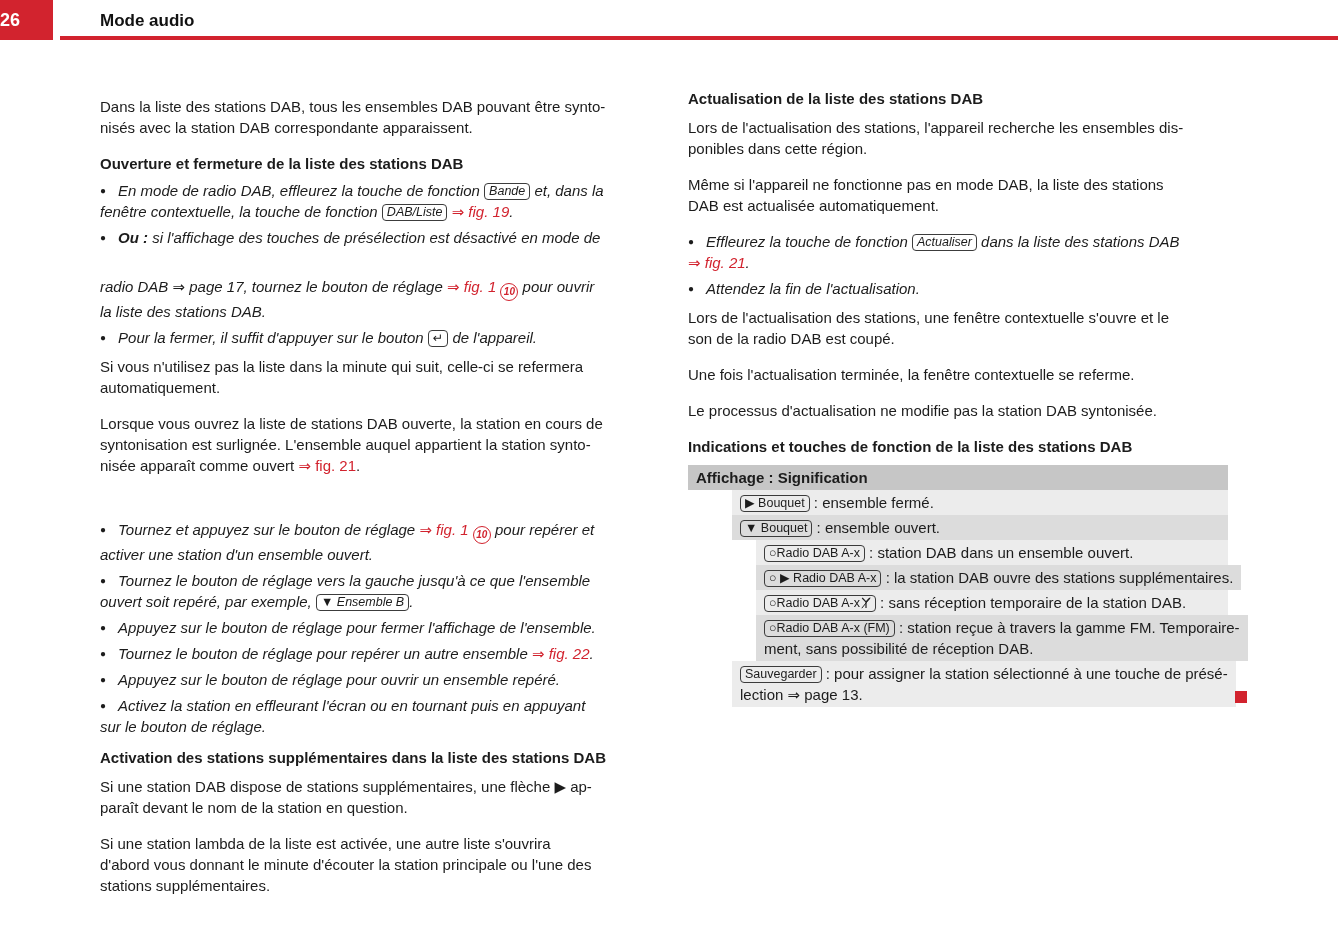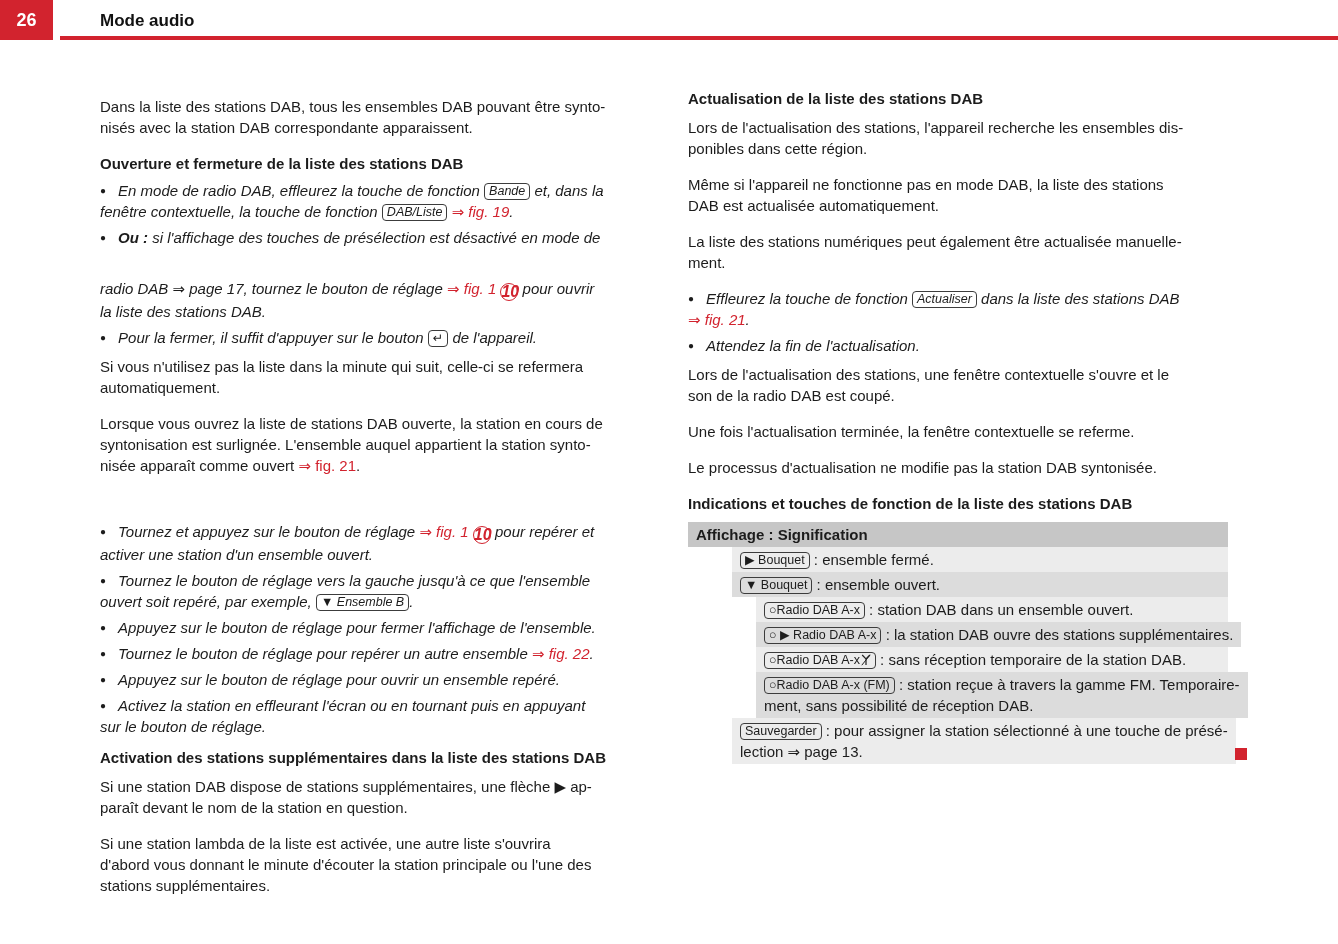--- a/index.html
+++ b/index.html
@@ -6,21 +6,21 @@
   body{
     width:1338px;height:944px;position:relative;background:#ffffff;
     font-family:"Liberation Sans","DejaVu Sans",sans-serif;
     font-size:15px;color:#1c1c1c;overflow:hidden;
     -webkit-font-smoothing:antialiased;
   }
   
   .pagebox{
     position:absolute;left:0;top:0;width:53px;height:40px;
     background:var(--red);color:#fff;font-weight:bold;font-size:18px;
-    display:flex;align-items:center;justify-content:center;
+    display:flex;align-items:center;justify-content:flex-start;
   }
   .htitle{position:absolute;left:100px;top:11px;font-weight:bold;font-size:17px;color:#111;}
   .hline{position:absolute;left:60px;right:0;top:36px;height:4px;background:var(--red);}
   
   .col{position:absolute;top:88px;white-space:pre;line-height:21px;}
   .col-left{left:100px;width:562px;}
   .col-right{left:688px;width:552px;}
   .para{margin:8px 0 15px;}
   .bullet{margin:0 0 5px;font-style:italic;}
   .heading{font-weight:bold;margin:10px 0 6px;}
@@ -30,21 +30,21 @@
   strong{font-weight:bold;}
   .key{
     display:inline-block;border:1px solid #3c3c3c;border-radius:4px;
     padding:0 4px;font-size:12.5px;line-height:15px;vertical-align:1.5px;
     white-space:nowrap;background:transparent;color:#1c1c1c;
   }
   .key svg{vertical-align:-2px;margin-left:1px;}
   .circ{
     display:inline-block;box-sizing:border-box;border:1.5px solid var(--red);
     color:var(--red);border-radius:50%;width:18px;height:18px;line-height:15px;
-    text-align:center;font-size:16px;font-weight:bold;vertical-align:-3px;margin-top:35px;
+    text-align:center;font-size:10px;font-weight:bold;vertical-align:-3px;margin-top:35px;
   }
   
   .dtable{position:relative;width:540px;margin-top:8px;}
   .thead{background:var(--gHead);font-weight:bold;padding:2px 8px;line-height:21px;}
   .trow{display:flex;align-items:center;padding-left:44px;}
   .ind{width:24px;flex:none;}
   .cell{flex:1;padding:2px 8px 2px;white-space:pre;line-height:21px;}
   .light{background:var(--gLight);}
   .dark{background:var(--gDark);}
   .endmark{position:absolute;right:-19px;bottom:4px;width:12px;height:12px;background:var(--red);}
@@ -67,21 +67,20 @@
 syntonisation est surlignée. L'ensemble auquel appartient la station synto-
 nisée apparaît comme ouvert <span class="fig">⇒ fig. 21</span>.</div><div class="bullet"><span class="blt">●</span>Tournez et appuyez sur le bouton de réglage <span class="fig">⇒ fig. 1</span> <span class="circ">10</span> pour repérer et
 activer une station d'un ensemble ouvert.</div><div class="bullet"><span class="blt">●</span>Tournez le bouton de réglage vers la gauche jusqu'à ce que l'ensemble
 ouvert soit repéré, par exemple, <span class="key">▼ Ensemble B</span>.</div><div class="bullet"><span class="blt">●</span>Appuyez sur le bouton de réglage pour fermer l'affichage de l'ensemble.</div><div class="bullet"><span class="blt">●</span>Tournez le bouton de réglage pour repérer un autre ensemble <span class="fig">⇒ fig. 22</span>.</div><div class="bullet"><span class="blt">●</span>Appuyez sur le bouton de réglage pour ouvrir un ensemble repéré.</div><div class="bullet"><span class="blt">●</span>Activez la station en effleurant l'écran ou en tournant puis en appuyant
 sur le bouton de réglage.</div><div class="heading">Activation des stations supplémentaires dans la liste des stations DAB</div><div class="para">Si une station DAB dispose de stations supplémentaires, une flèche ▶ ap-
 paraît devant le nom de la station en question.</div><div class="para">Si une station lambda de la liste est activée, une autre liste s'ouvrira
 d'abord vous donnant le minute d'écouter la station principale ou l'une des
 stations supplémentaires.</div></div>
 <div class="col col-right" id="colR"><div class="heading">Actualisation de la liste des stations DAB</div><div class="para">Lors de l'actualisation des stations, l'appareil recherche les ensembles dis-
 ponibles dans cette région.</div><div class="para">Même si l'appareil ne fonctionne pas en mode DAB, la liste des stations
-DAB est actualisée automatiquement.</div><div class="para">La liste des stations numériques peut également être actualisée manuelle-
-ment.</div><div class="bullet"><span class="blt">●</span>Effleurez la touche de fonction <span class="key">Actualiser</span> dans la liste des stations DAB
+DAB est actualisée automatiquement.</div><div class="bullet"><span class="blt">●</span>Effleurez la touche de fonction <span class="key">Actualiser</span> dans la liste des stations DAB
 <span class="fig">⇒ fig. 21</span>.</div><div class="bullet"><span class="blt">●</span>Attendez la fin de l'actualisation.</div><div class="para">Lors de l'actualisation des stations, une fenêtre contextuelle s'ouvre et le
 son de la radio DAB est coupé.</div><div class="para">Une fois l'actualisation terminée, la fenêtre contextuelle se referme.</div><div class="para">Le processus d'actualisation ne modifie pas la station DAB syntonisée.</div><div class="heading">Indications et touches de fonction de la liste des stations DAB</div><div class="dtable"><div class="thead">Affichage : Signification</div><div class="trow"><div class="cell light"><span class="key">▶ Bouquet</span> : ensemble fermé.</div></div><div class="trow"><div class="cell dark"><span class="key">▼ Bouquet</span> : ensemble ouvert.</div></div><div class="trow"><div class="ind dark"></div><div class="cell light"><span class="key">○Radio DAB A-x</span> : station DAB dans un ensemble ouvert.</div></div><div class="trow"><div class="ind light"></div><div class="cell dark"><span class="key">○ ▶ Radio DAB A-x</span> : la station DAB ouvre des stations supplémentaires.</div></div><div class="trow"><div class="ind dark"></div><div class="cell light"><span class="key">○Radio DAB A-x<svg class="ant" width="10" height="12" viewBox="0 0 10 12">
               <path d="M5 4 V11 M1.2 1 L5 4.8 L8.8 1" fill="none" stroke="#222" stroke-width="1.2"></path>
               <path d="M0.8 11.2 L9.2 0.8" fill="none" stroke="#222" stroke-width="1"></path>
             </svg></span> : sans réception temporaire de la station DAB.</div></div><div class="trow"><div class="ind light"></div><div class="cell dark"><span class="key">○Radio DAB A-x (FM)</span> : station reçue à travers la gamme FM. Temporaire-
 ment, sans possibilité de réception DAB.</div></div><div class="trow"><div class="cell light"><span class="key">Sauvegarder</span> : pour assigner la station sélectionné à une touche de présé-
 lection ⇒ page 13.</div></div><div class="endmark"></div></div></div>
 
 </body></html>

